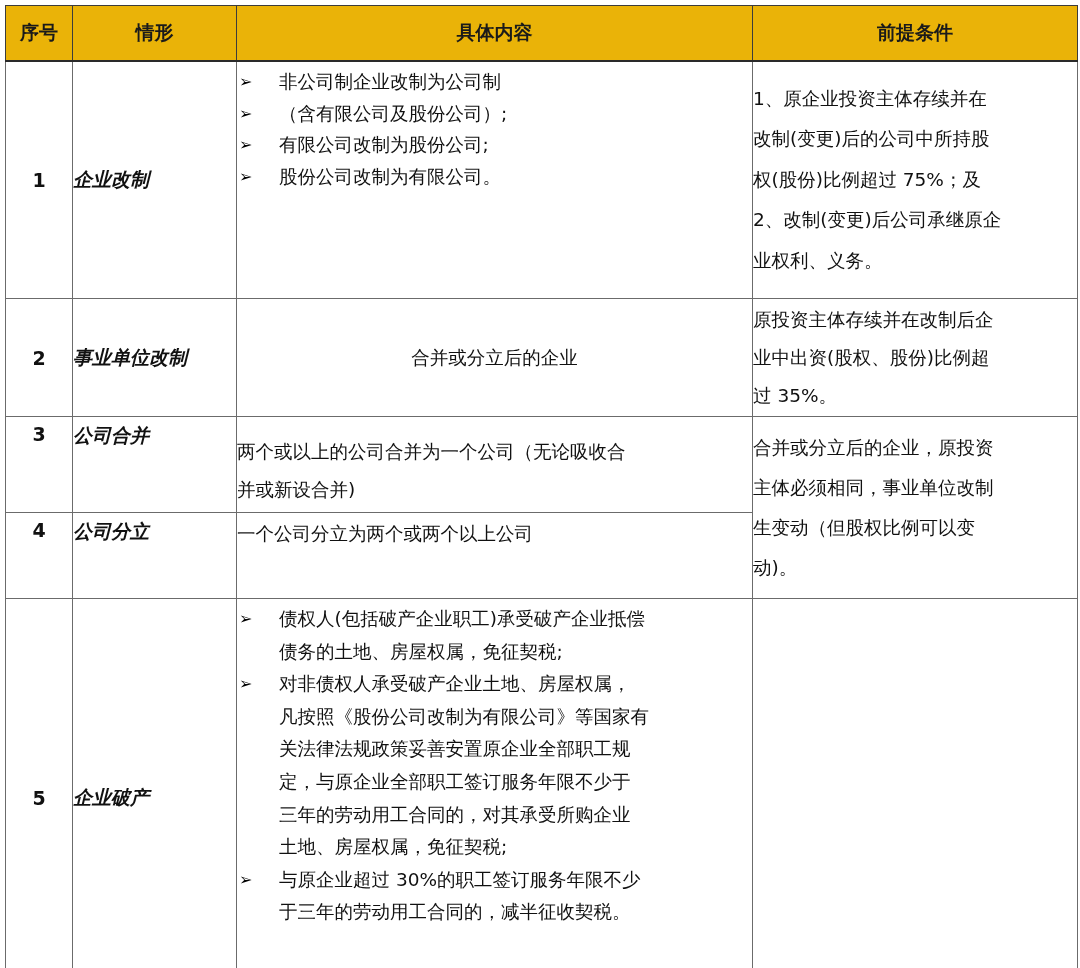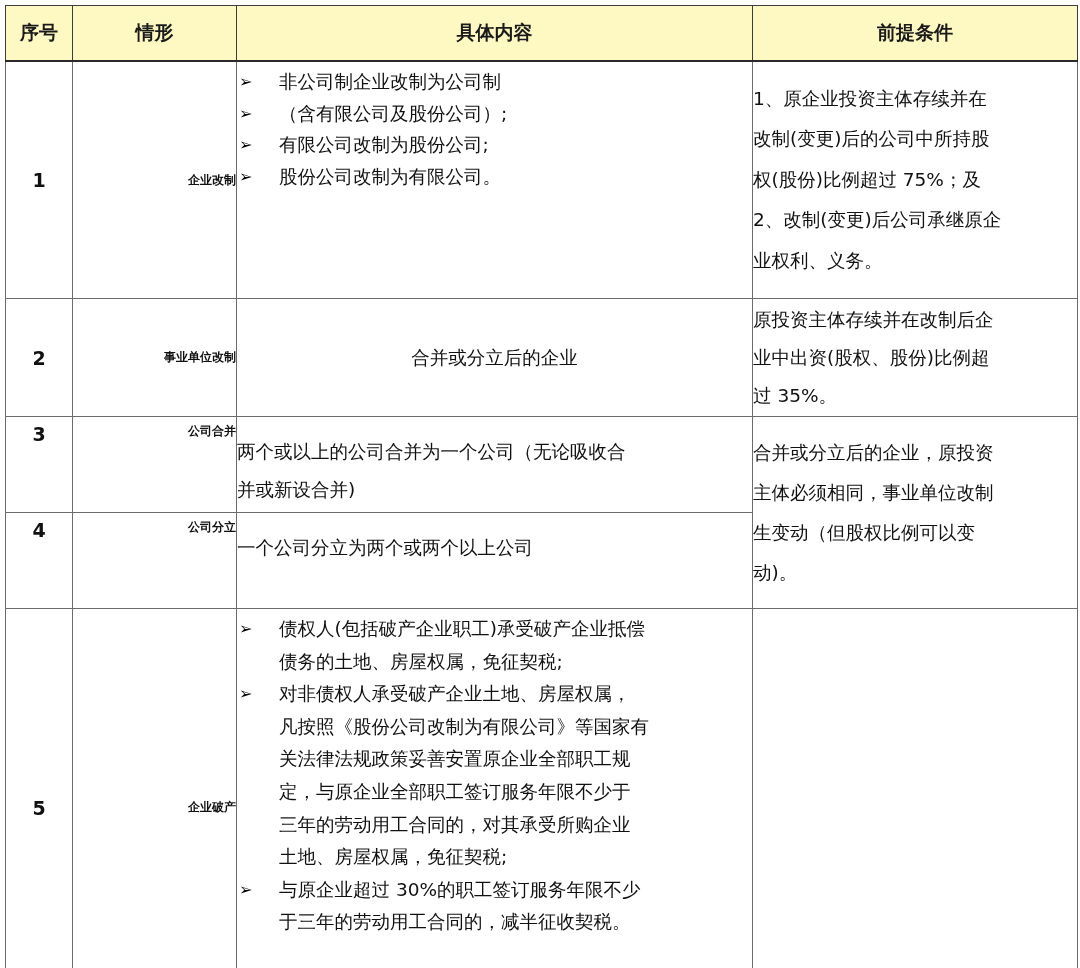--- a/index.html
+++ b/index.html
@@ -7,49 +7,49 @@
            font-family: "DejaVu Sans", "Liberation Sans", sans-serif; color: #111; }
     table.doc-table {
       position: absolute; left: 5px; top: 5px;
       width: 1072px; border-collapse: collapse; table-layout: fixed;
       font-size: 18.5px;
     }
     table.doc-table td, table.doc-table th {
       border: 1.5px solid #6b6b6b; padding: 0; vertical-align: middle;
     }
     table.doc-table tr.header th {
-      background: #fef9c3; height: 54px; font-weight: bold; font-size: 19px;
+      background: #eab308; height: 54px; font-weight: bold; font-size: 19px;
       text-align: center; color: #1a1a1a; border-color: #3c3c3c;
       border-bottom: 2px solid #2a2a2a;
     }
     col.c1 { width: 67px; }
     col.c2 { width: 164px; }
     col.c3 { width: 516px; }
     col.c4 { width: 325px; }
     td.num { text-align: center; font-weight: bold; font-size: 19px; }
-    td.situation { text-align: right; font-weight: bold; font-size: 12px; }
+    td.situation { text-align: left; font-weight: bold; font-size: 19px; font-style: italic; }
     td.content { padding: 4px 8px 4px 10px; line-height: 31.5px; }
     td.cond { padding: 2px 8px 2px 8px; line-height: 40px; vertical-align: top; }
     .bullets { list-style: none; margin: 0; padding: 0; }
     .bullets li { position: relative; padding-left: 42px; }
     .bullets .bullet { position: absolute; left: 2px; top: 0; font-size: 16px; color: #000; }
     .cond-line { display: block; }
     tr.row1 td { height: 232px; }
     tr.row1 td.content { vertical-align: top; padding-top: 4px; line-height: 31.5px; }
     tr.row1 td.cond { line-height: 40.5px; padding-top: 0; }
     tr.row2 td { height: 117px; }
     tr.row2 td.content { text-align: center; }
     tr.row2 td.cond { line-height: 38px; padding-top: 0; }
     tr.row3 td { height: 79px; }
     tr.row3 td.num, tr.row3 td.situation { vertical-align: top; padding-top: 6px; }
     tr.row3 td.content { vertical-align: top; line-height: 38px; padding-top: 16px; }
     tr.row3 td.cond { line-height: 40px; padding-top: 0; }
     tr.row4 td { height: 79px; }
     tr.row4 td.num, tr.row4 td.situation { vertical-align: top; padding-top: 6px; }
-    tr.row4 td.content { vertical-align: top; line-height: 38px; padding-top: 16px; }
+    tr.row4 td.content { vertical-align: top; line-height: 38px; padding-top: 2px; }
     tr.row5 td { height: 393px; }
     tr.row5 td.content { vertical-align: top; padding-top: 4px; line-height: 32.6px; }
   </style>
 </head>
 <body>
 
 <table class="doc-table">
   <colgroup>
     <col class="c1">
       <col class="c2">

